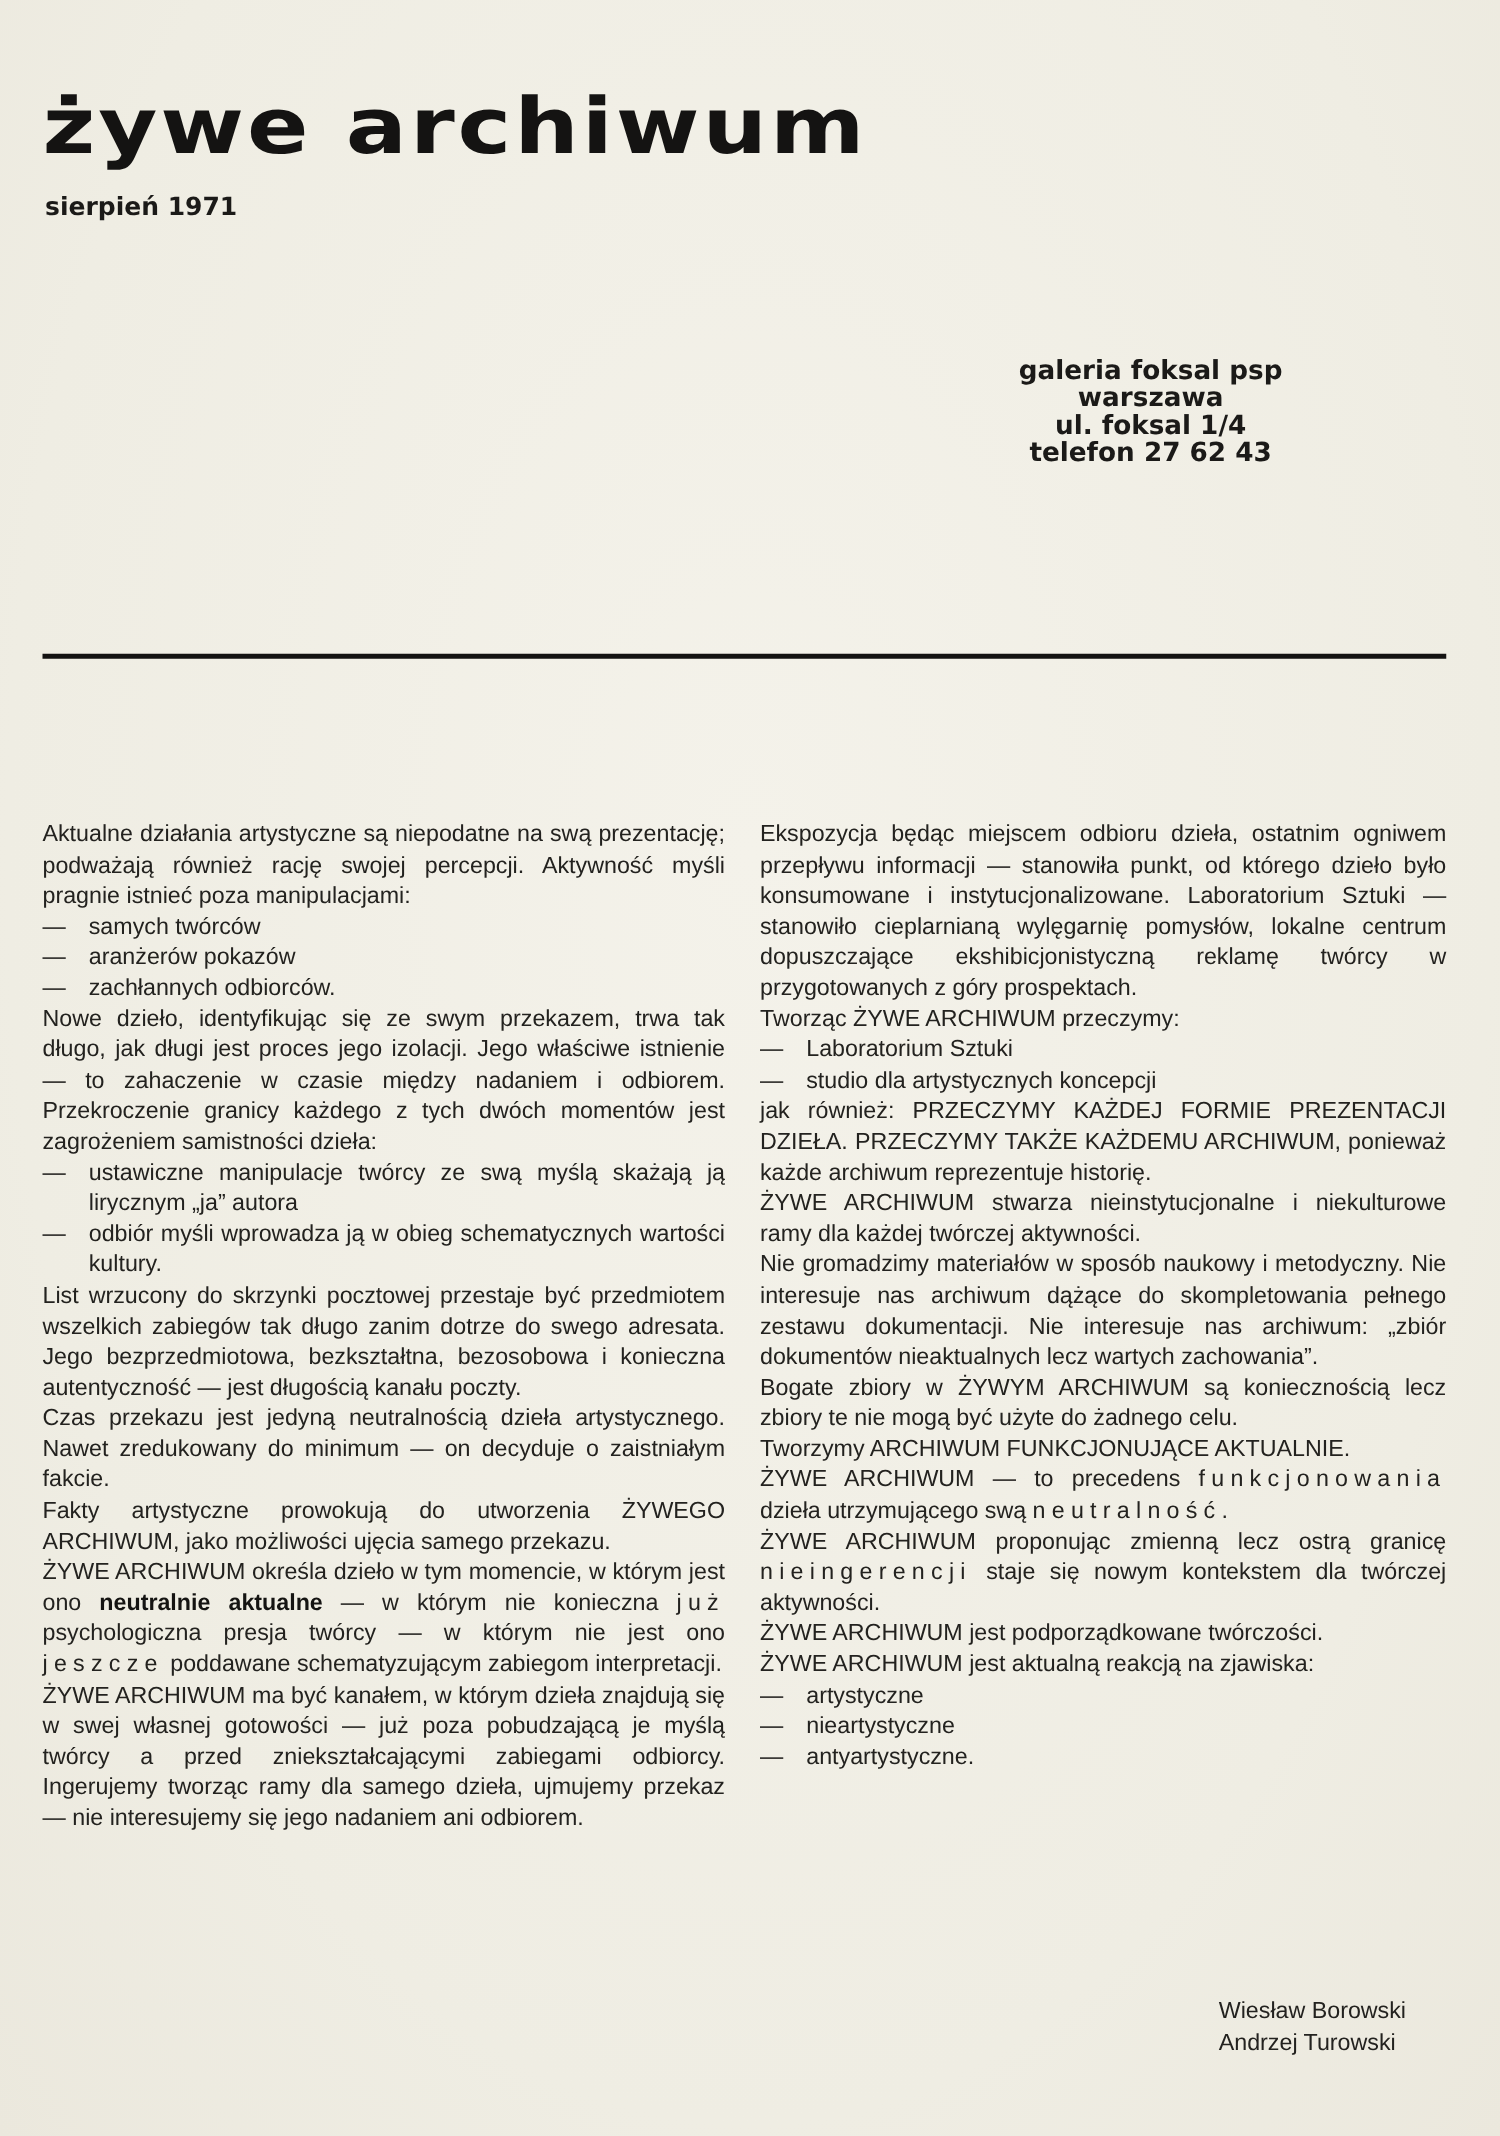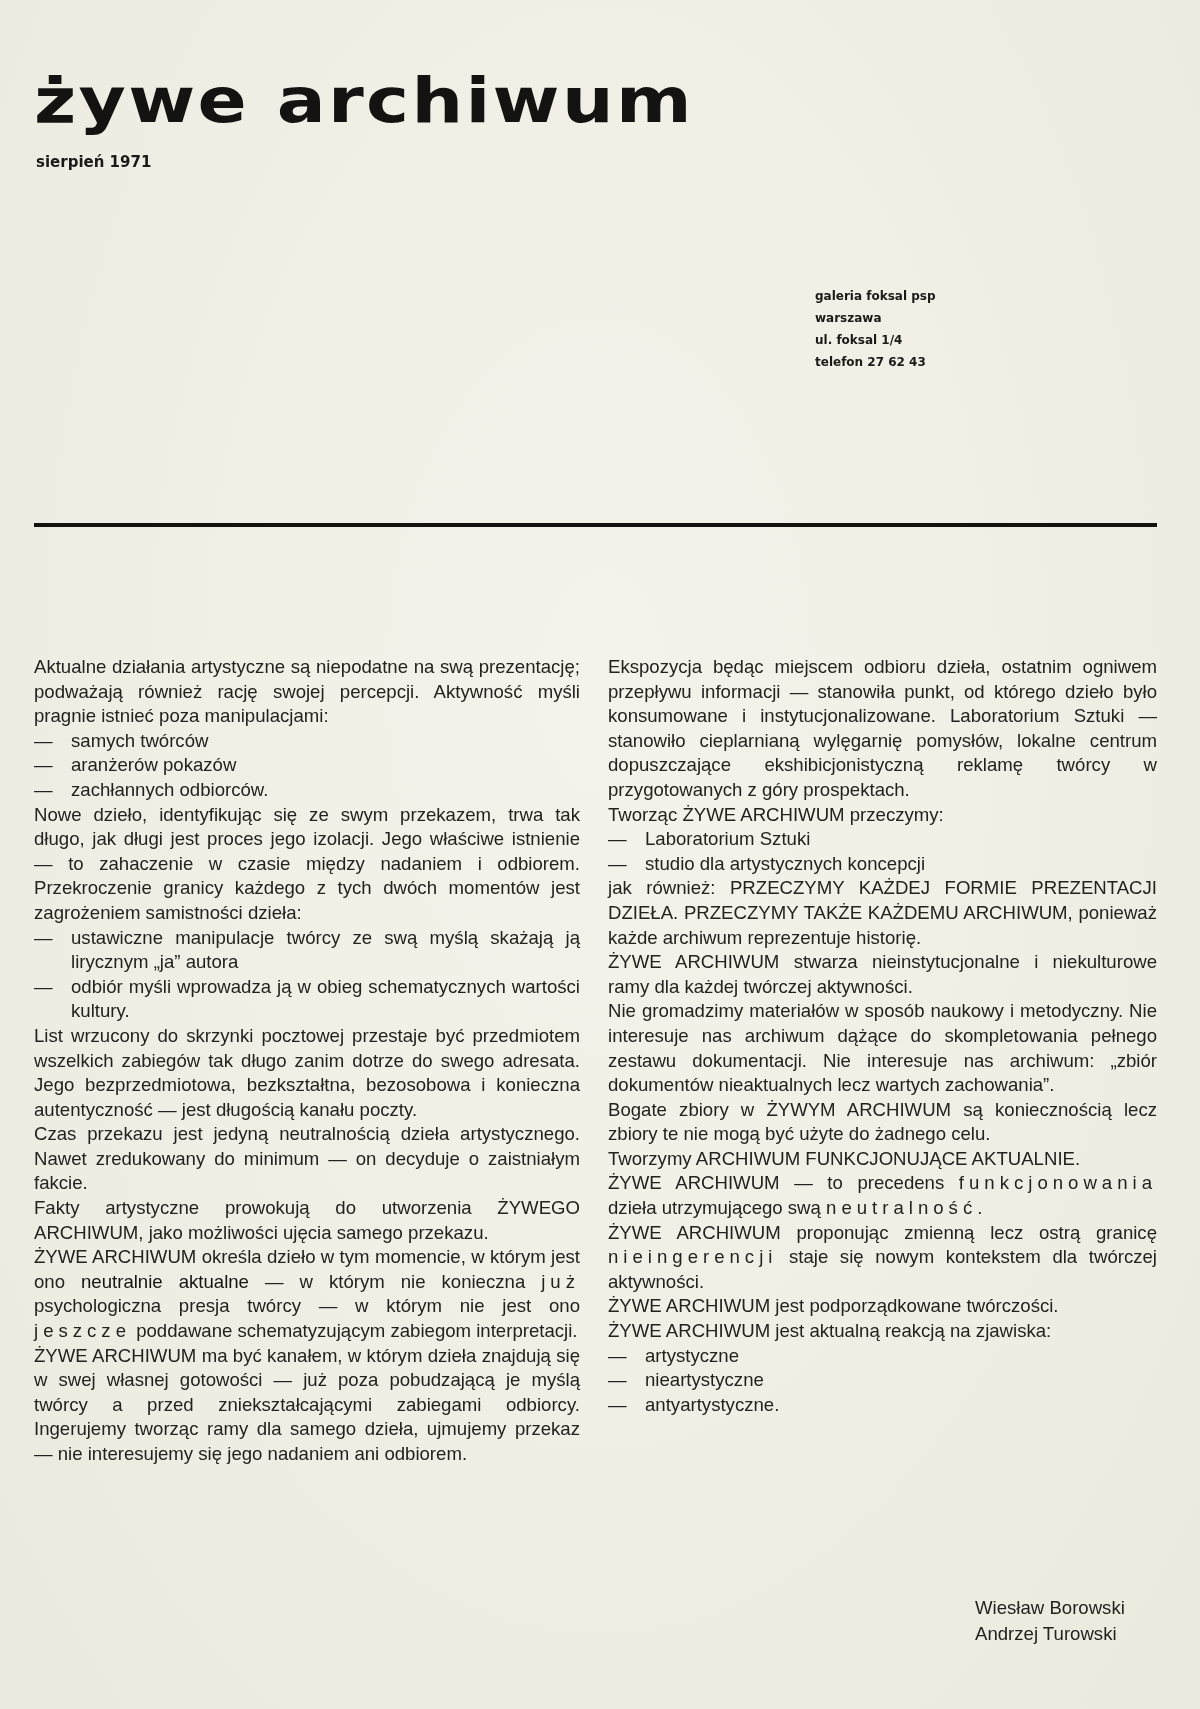--- a/index.html
+++ b/index.html
@@ -33,32 +33,33 @@
       color: #141312;
       transform: scaleX(1.17);
       transform-origin: left top;
     }
     .masthead-date {
       position: absolute;
       left: 36px;
       top: 153px;
       font-family: "DejaVu Sans", sans-serif;
       font-weight: bold;
-      font-size: 15px;
+      font-size: 20px;
       color: #1b1a18;
     }
     .address {
       position: absolute;
       left: 815px;
       top: 285px;
       font-family: "DejaVu Sans", sans-serif;
       font-weight: bold;
-      font-size: 12px;
+      font-size: 21px;
       line-height: 22px;
       color: #1b1a18;
+      text-align: center;
     }
     .address div { white-space: nowrap; }
     .rule {
       position: absolute;
       left: 34px;
       top: 523px;
       width: 1123px;
       height: 4px;
       background: #141312;
     }
@@ -82,21 +83,21 @@
       padding-left: 37px;
       margin: 0;
       text-align: left;
     }
     .dash-item .dash {
       position: absolute;
       left: 0;
       top: 0;
     }
     .dash-item.justify { text-align: justify; }
-    .strong { font-weight: normal; color: #151412; }
+    .strong { font-weight: bold; color: #151412; }
     .spaced { letter-spacing: 5px; }
     .signatures {
       position: absolute;
       left: 975px;
       top: 1595px;
       font-family: "Liberation Sans", sans-serif;
       font-size: 18.6px;
       line-height: 26px;
       color: #23221f;
     }

